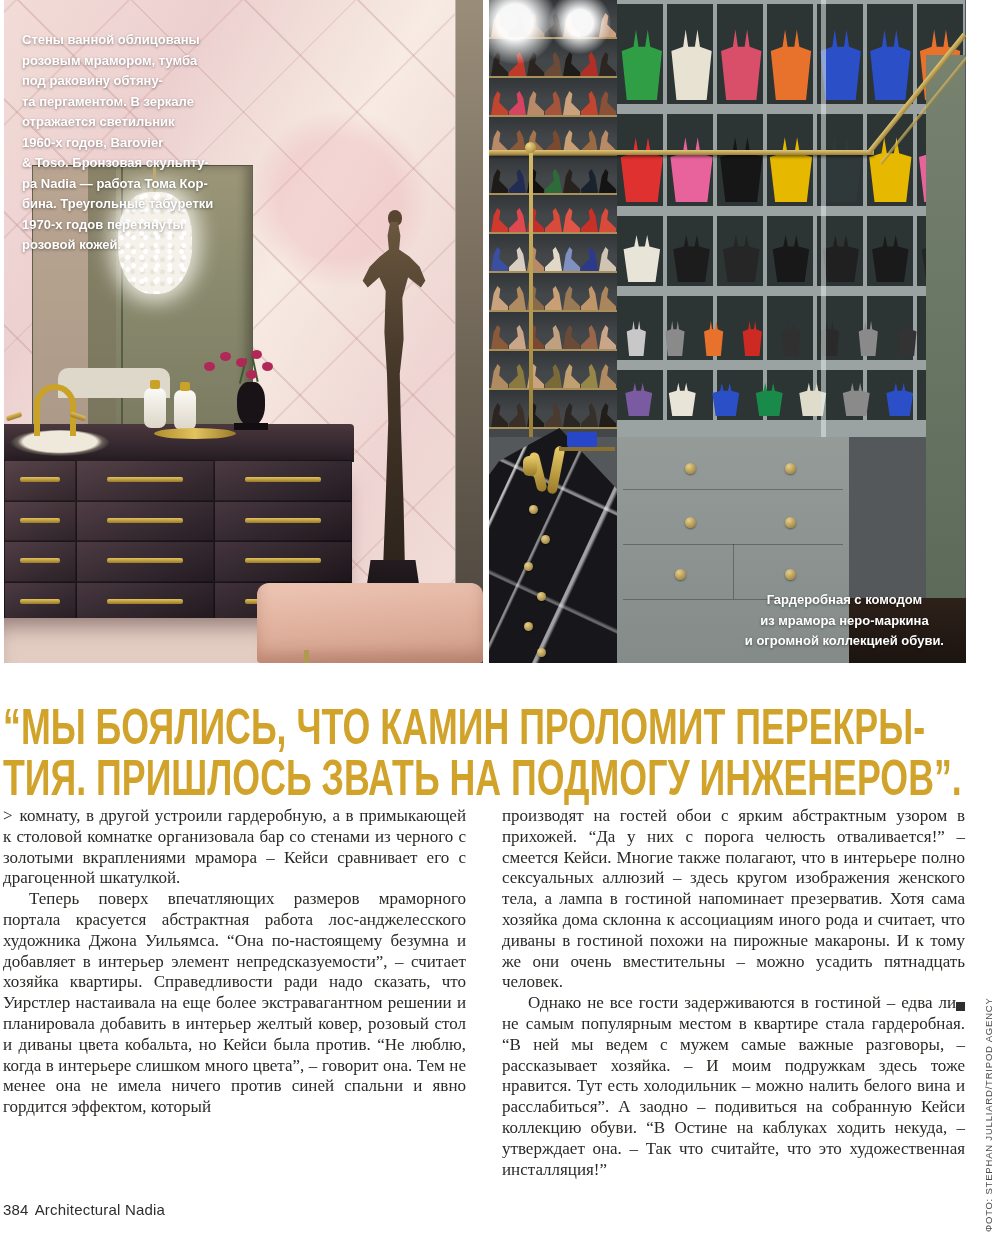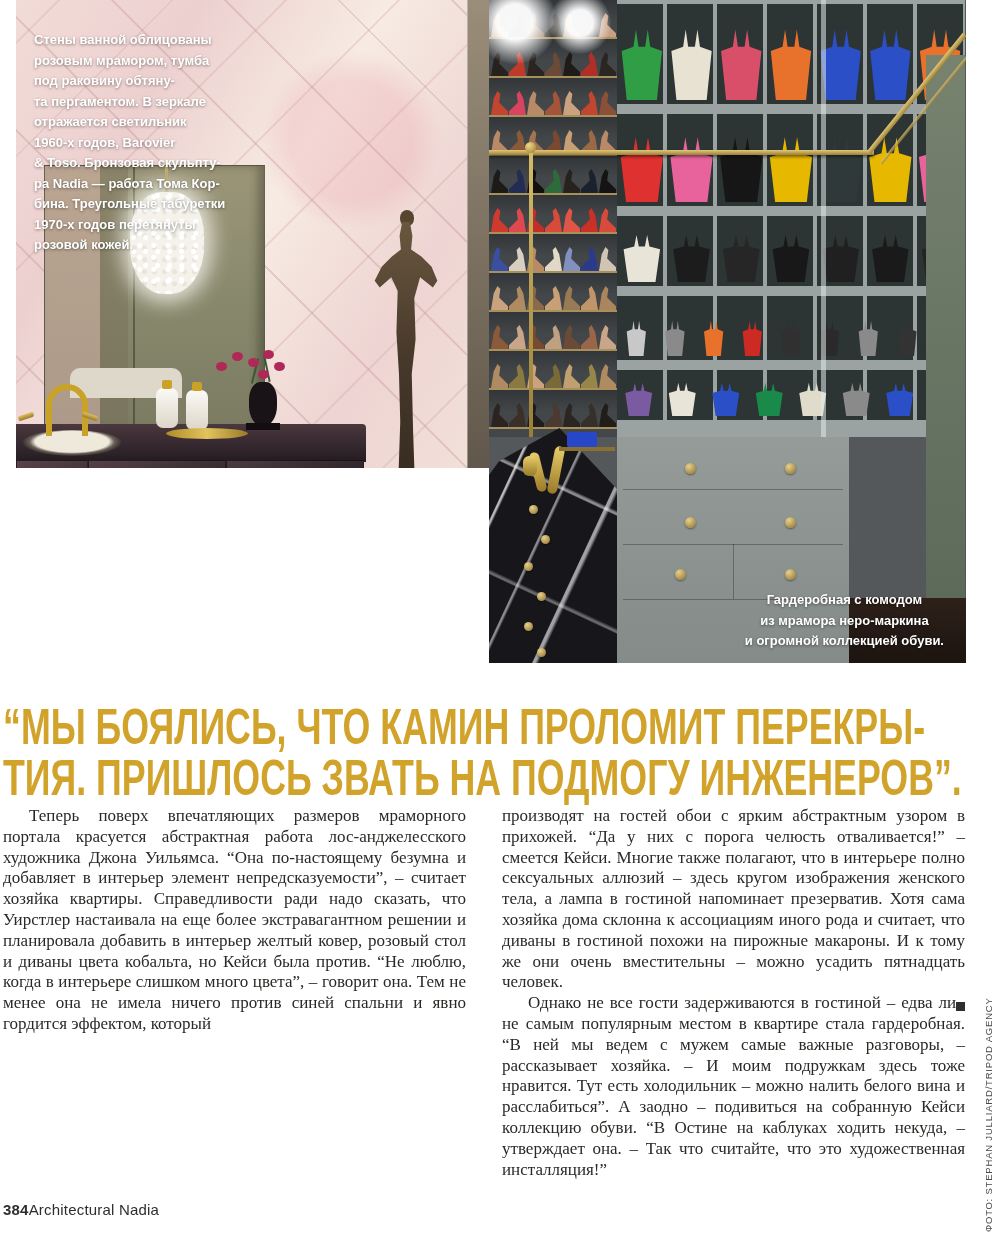--- a/index.html
+++ b/index.html
@@ -1,20 +1,20 @@
 <!DOCTYPE html>
 <html><head>
 <meta charset="utf-8">
 <style>
   html,body{margin:0;padding:0;background:#e9e9e9;}
   .page{position:relative;width:1000px;height:1240px;background:#ffffff;overflow:hidden;
         font-family:"Liberation Sans",sans-serif;}
   
   .photo{position:absolute;top:0;overflow:hidden;}
-  .photo-left{left:16px;width:479px;height:468px;}
+  .photo-left{left:4px;width:479px;height:663px;}
   .photo-right{left:489px;width:477px;height:663px;background:#55585a;}
   
   .marble{position:absolute;inset:0;
     background:linear-gradient(120deg,#f2dcd8 0%,#ecd0cf 25%,#f7ebe3 50%,#eed4d2 75%,#f3e2da 100%);}
   .tiles{position:absolute;inset:0;
     background-image:repeating-linear-gradient(45deg,transparent 0 78px,rgba(190,140,140,.30) 78px 80px),
                      repeating-linear-gradient(-45deg,transparent 0 78px,rgba(205,155,155,.26) 78px 80px),
                      radial-gradient(circle at 70% 30%,rgba(225,120,140,.18) 0 60px,transparent 90px);}
   .pillar{position:absolute;left:451px;top:0;width:28px;height:663px;
     background:linear-gradient(#9a8e7a,#6a6052 60%,#4a443c);border-left:1px solid rgba(255,255,255,.35);}
@@ -125,21 +125,21 @@
     white-space:pre-line;color:#d1a32b;}
   .col{position:absolute;top:806px;width:463px;font-family:"Liberation Serif",serif;
     font-size:17px;line-height:20.8px;color:#2b2926;text-align:justify;}
   .col-left{left:3px;} .col-right{left:502px;}
   .para{margin:0;} .para.indent{text-indent:26px;}
   .cont{margin-right:7px;}
   .endmark{float:right;width:9px;height:9px;background:#2e2e2e;margin-top:9px;}
   .credit{position:absolute;right:6px;bottom:8px;height:300px;writing-mode:vertical-rl;
     transform:rotate(180deg);font-size:9.5px;letter-spacing:.8px;color:#4a4a4a;}
   .footer{position:absolute;left:3px;top:1201px;font-size:15px;color:#2e2e2e;letter-spacing:.2px;}
-  .footer .pageno{font-weight:bold;text-align:right;}
+  .footer .pageno{font-weight:normal;margin-right:6px;text-align:right;}
 </style>
 </head>
 <body>
 
 <div class="page">
 
   <div class="photo photo-left">
     <div class="marble"></div>
     <div class="tiles"></div>
     <div class="pillar"></div>
@@ -414,20 +414,21 @@
       <div class="knob" style="left: 35px; top: 562px; width: 9px; height: 9px; position: absolute;"></div>
       <div class="knob" style="left: 48px; top: 592px; width: 9px; height: 9px; position: absolute;"></div>
       <div class="knob" style="left: 35px; top: 622px; width: 9px; height: 9px; position: absolute;"></div>
       <div class="knob" style="left: 48px; top: 648px; width: 9px; height: 9px; position: absolute;"></div>
     </div>
 
   <div class="pullquote" id="pullQuote" style="color: rgb(209, 163, 43);">“МЫ БОЯЛИСЬ, ЧТО КАМИН ПРОЛОМИТ ПЕРЕКРЫ-
 ТИЯ. ПРИШЛОСЬ ЗВАТЬ НА ПОДМОГУ ИНЖЕНЕРОВ”.</div>
 
   <div class="col col-left">
+    <p class="para"><span class="cont">&gt;</span><span>комнату, в другой устроили гардеробную, а в примыкающей к столовой комнатке организовала бар со стенами из черного с золотыми вкраплениями мрамора – Кейси сравнивает его с драгоценной шкатулкой.</span></p>
     <p class="para indent">Теперь поверх впечатляющих размеров мраморного портала красуется абстрактная работа лос-анджелесского художника Джона Уильямса. “Она по-настоящему безумна и добавляет в интерьер элемент непредсказуемости”, – считает хозяйка квартиры. Справедливости ради надо сказать, что Уирстлер настаивала на еще более экстравагантном решении и планировала добавить в интерьер желтый ковер, розовый стол и диваны цвета кобальта, но Кейси была против. “Не люблю, когда в интерьере слишком много цвета”, – говорит она. Тем не менее она не имела ничего против синей спальни и явно гордится эффектом, который</p>
   </div>
   <div class="col col-right">
     <p class="para">производят на гостей обои с ярким абстрактным узором в прихожей. “Да у них с порога челюсть отваливается!” – смеется Кейси. Многие также полагают, что в интерьере полно сексуальных аллюзий – здесь кругом изображения женского тела, а лампа в гостиной напоминает презерватив. Хотя сама хозяйка дома склонна к ассоциациям иного рода и считает, что диваны в гостиной похожи на пирожные макароны. И к тому же они очень вместительны – можно усадить пятнадцать человек.</p>
     <p class="para indent"><span class="endmark"></span><span>Однако не все гости задерживаются в гостиной – едва ли не самым популярным местом в квартире стала гардеробная. “В ней мы ведем с мужем самые важные разговоры, – рассказывает хозяйка. – И моим подружкам здесь тоже нравится. Тут есть холодильник – можно налить белого вина и расслабиться”. А заодно – подивиться на собранную Кейси коллекцию обуви. “В Остине на каблуках ходить некуда, – утверждает она. – Так что считайте, что это художественная инсталляция!”</span></p>
   </div>
 
   <div class="credit">ФОТО: STEPHAN JULLIARD/TRIPOD AGENCY</div>
   <div class="footer">
     <span class="pageno">384</span><span class="mag">Architectural Nadia</span>

